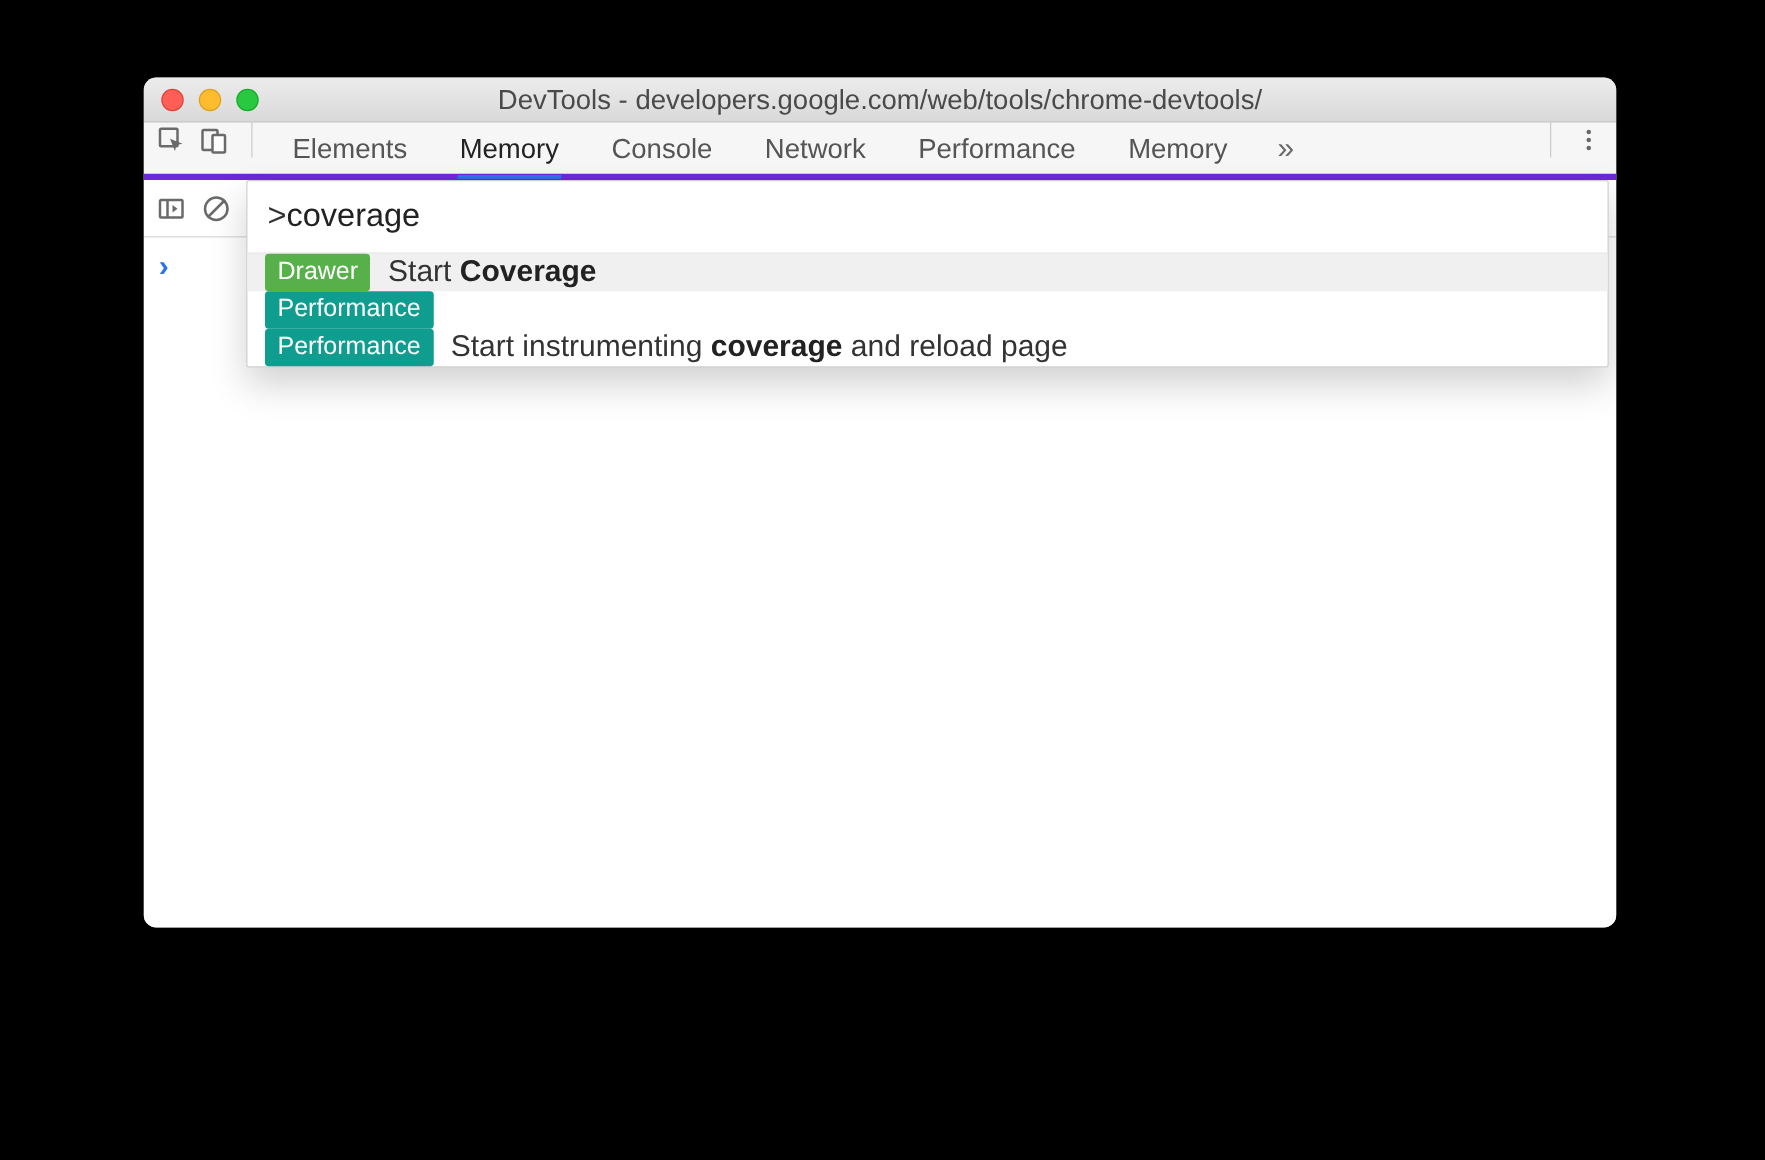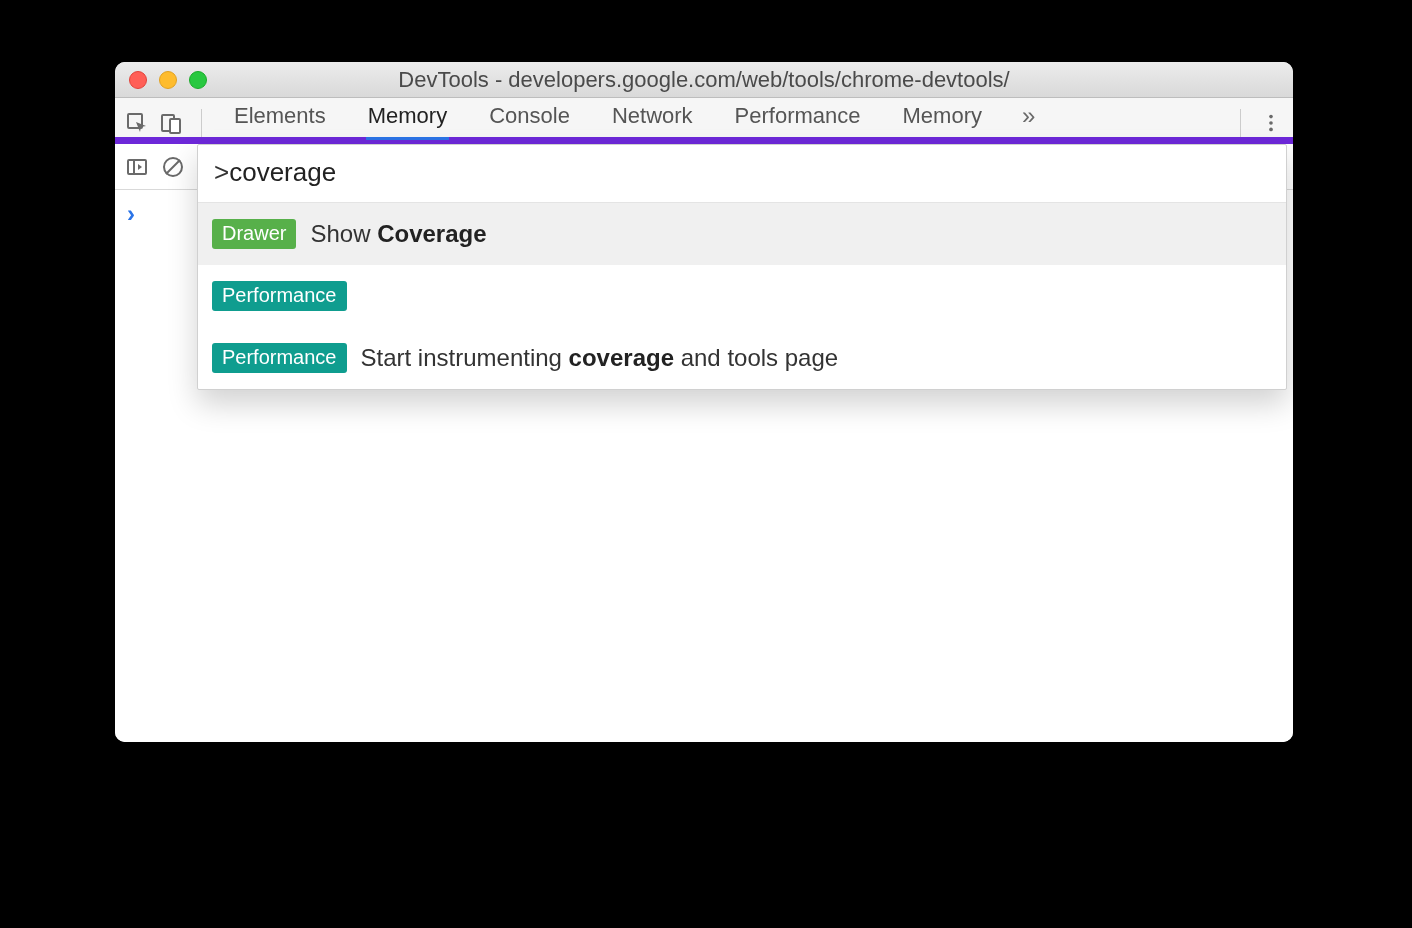--- a/index.html
+++ b/index.html
@@ -23,22 +23,22 @@
   }
   .traffic { display:flex; gap:12px; margin-left:14px; }
   .tl { width:18px; height:18px; border-radius:50%; }
   .tl.red { background:#ff5f57; border:1px solid #e1433b; }
   .tl.yellow { background:#febc2e; border:1px solid #e0a123; }
   .tl.green { background:#28c840; border:1px solid #1aab2a; }
   .title { position:absolute; left:0; right:0; text-align:center; font-size:22px; color:#4a4a4a; pointer-events:none; }
 
   .toolbar {
     height: 46px;
-    border-bottom: 7px solid #6d28d9;
-    display:flex; align-items:flex-end;
+    border-bottom: 5px solid #6d28d9;
+    display:flex; align-items:flex-start;
     padding: 0 8px;
     column-gap: 6px;
     color:#555;
     font-size: 22px;
     background:#f6f6f6;
   }
   .toolbar .sep { width:1px; height:28px; background:#ccc; margin:0 10px; }
   .tabs { display:flex; align-items:center; gap: 38px; margin-left: 14px; }
   .tab { color:#555; cursor:default; padding: 8px 2px; }
   .tab.active { color:#222; font-weight:400; border-bottom:3px solid #2b74e7; margin-bottom:-3px; }
@@ -81,21 +81,21 @@
     padding: 12px 0 14px 16px;
     border-bottom:1px solid #e4e4e4;
     font-size:26px; color:#333;
     font-family: inherit;
   }
   .cmd-input .q { color:#222; }
   .cmd-list { display:flex; flex-direction:column; }
   .cmd-item {
     display:flex; align-items:center;
     gap: 14px;
-    padding: 16px 14px;
+    padding: 0 14px;
     font-size:24px; color:#333;
     cursor:default;
   }
   .cmd-item.selected { background:#f0f0f0; }
   .badge {
     display:inline-block;
     color:#fff;
     font-size:20px;
     padding: 3px 10px 4px 10px;
     border-radius:3px;
@@ -183,31 +183,31 @@
 
   <div class="cmd">
     <div class="cmd-input">
       <span>&gt;</span><span class="q">coverage</span>
     </div>
     <div class="cmd-list">
 
       <div class="cmd-item selected">
         <span class="badge drawer">Drawer</span>
         <span class="cmd-text">
-          <span>Show </span><span class="bold">Coverage</span><span></span>
+          <span>Start </span><span class="bold">Coverage</span><span></span>
         </span>
       </div>
 
       <div class="cmd-item">
         <span class="badge perf">Performance</span>
       </div>
 
       <div class="cmd-item">
         <span class="badge perf">Performance</span>
         <span class="cmd-text">
-          <span>Start instrumenting </span><span class="bold">coverage</span><span> and tools page</span>
+          <span>Start instrumenting </span><span class="bold">coverage</span><span> and reload page</span>
         </span>
       </div>
 
     </div>
   </div>
 
 </div>
 
 </body></html>

